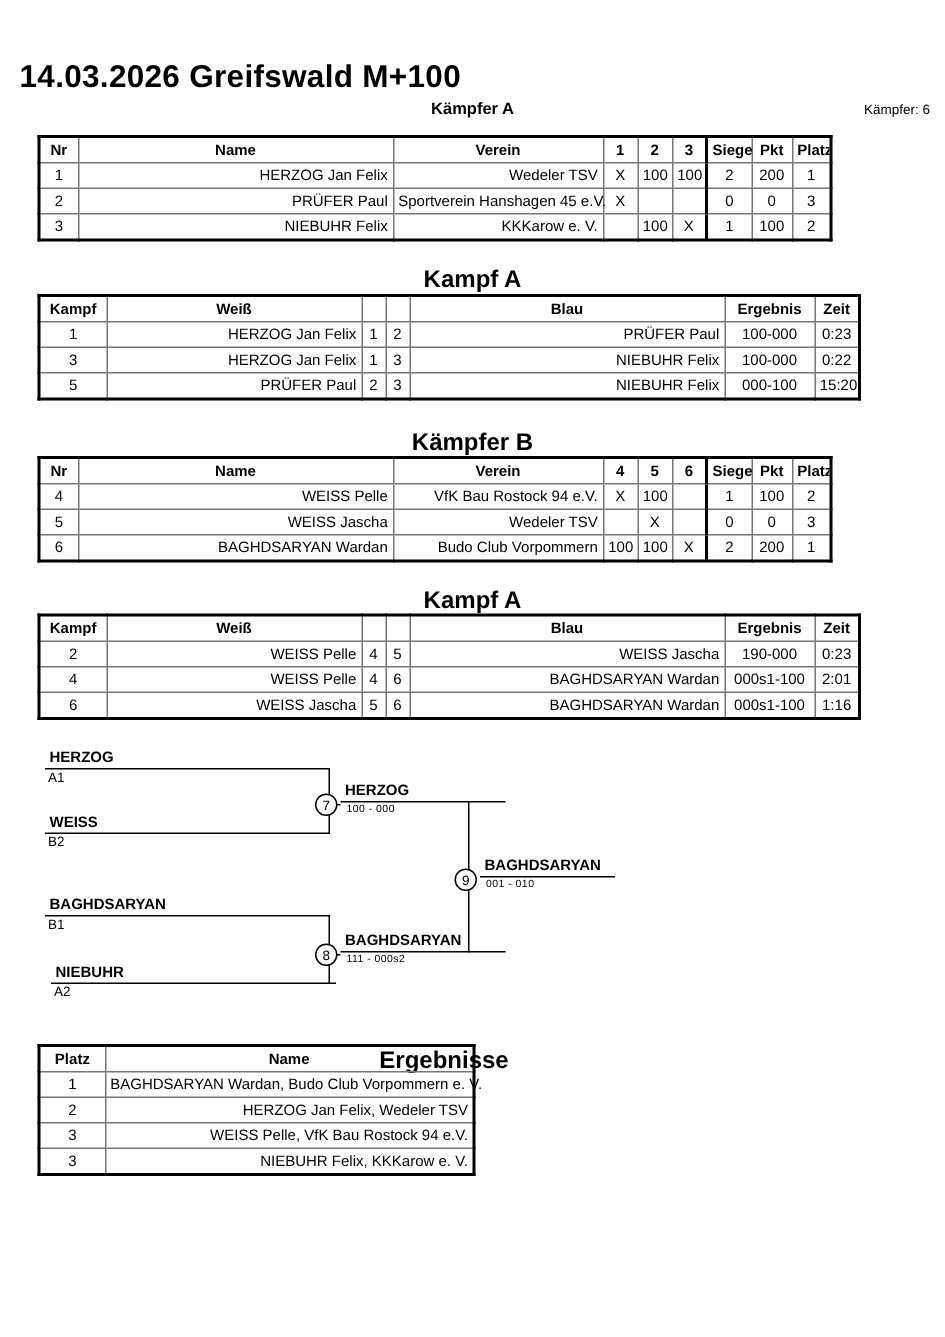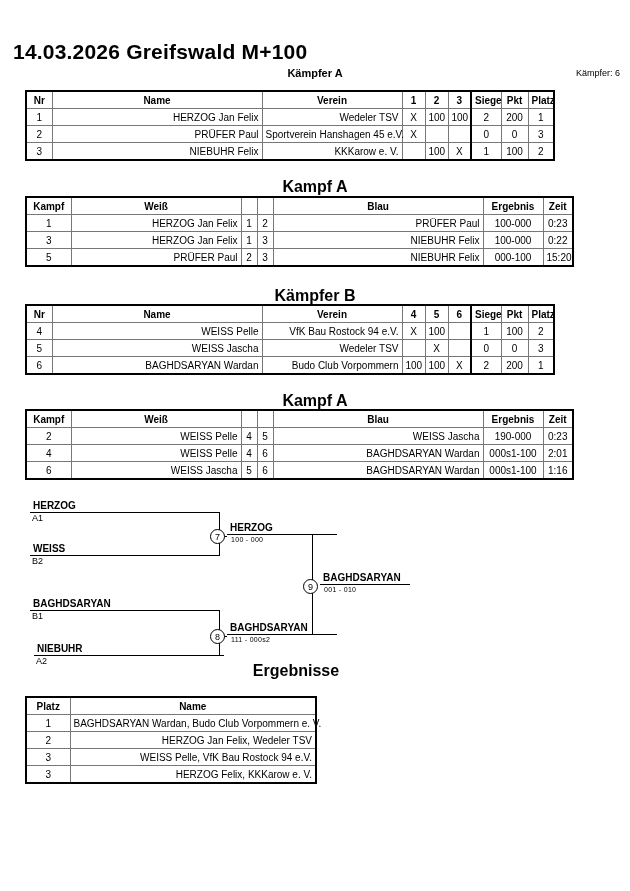--- a/index.html
+++ b/index.html
@@ -380,21 +380,21 @@
 
   <div class="lnk v" style="left:312px;top:39px;height:101px;"></div>
 
   <div class="node" style="left:303px;top:84px;">9</div>
   <div class="winner" style="left:320px;top:77px;width:90px;">
     <div class="wn">BAGHDSARYAN</div>
     <div class="ws">001 - 010</div>
   </div>
 </div>
 
-<div class="abs caption" style="left:0;top:662px;width:592px;">Ergebnisse</div>
+<div class="abs caption" style="left:0;top:699px;width:592px;">Ergebnisse</div>
 <div class="abs" style="left:25px;top:696px;">
   <table class="framed result-tbl">
     <colgroup>
         <col class="pz">
         <col class="nm">
       </colgroup>
     <thead>
       <tr>
         <th class="l">Platz</th>
         <th>Name</th>
@@ -408,17 +408,17 @@
       <tr>
         <td class="c">2</td>
         <td class="l name">HERZOG Jan Felix, Wedeler TSV</td>
       </tr>
       <tr>
         <td class="c">3</td>
         <td class="l name">WEISS Pelle, VfK Bau Rostock 94 e.V.</td>
       </tr>
       <tr>
         <td class="c">3</td>
-        <td class="l name">HERZOG Felix, KKKarow e. V.</td>
+        <td class="l name">NIEBUHR Felix, KKKarow e. V.</td>
       </tr>
     </tbody>
   </table>
 </div>
 
 </body></html>

